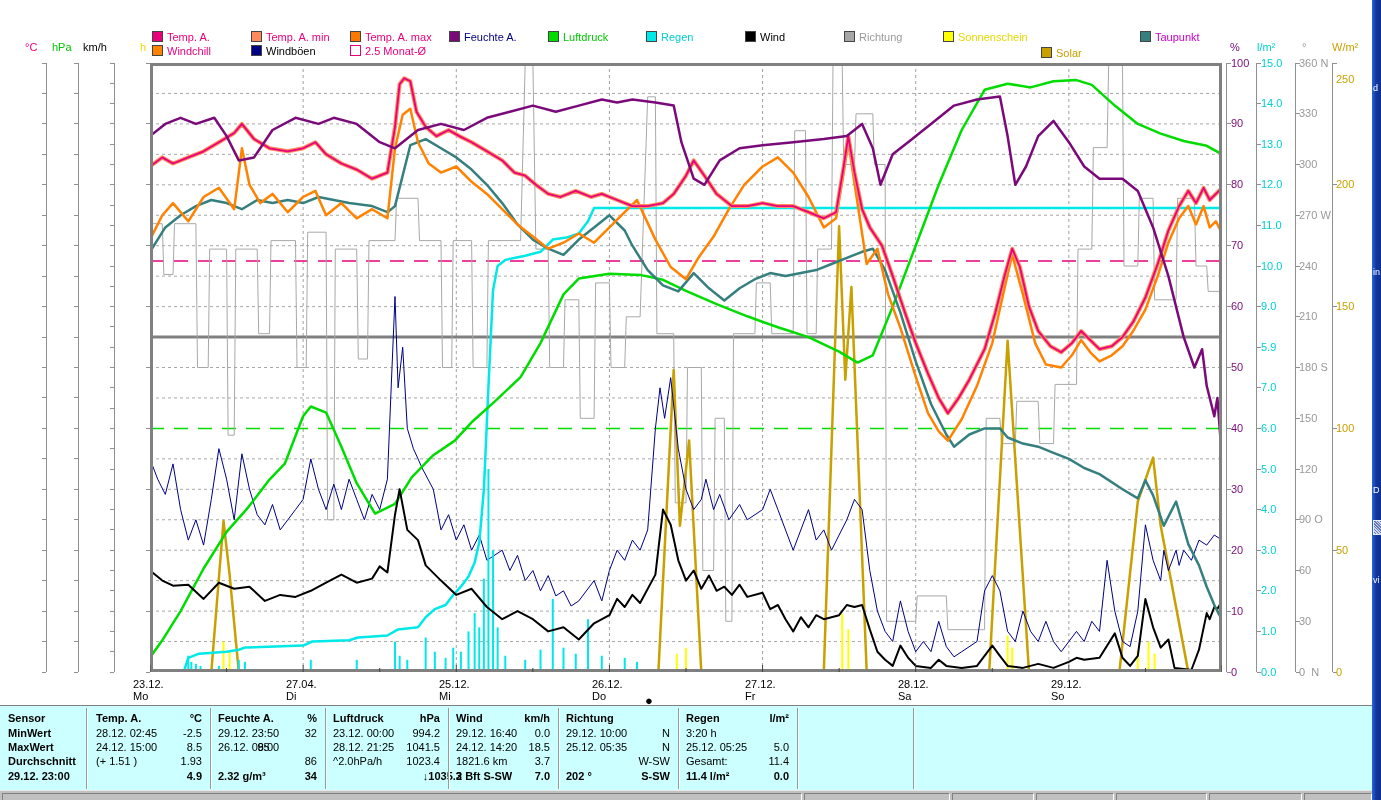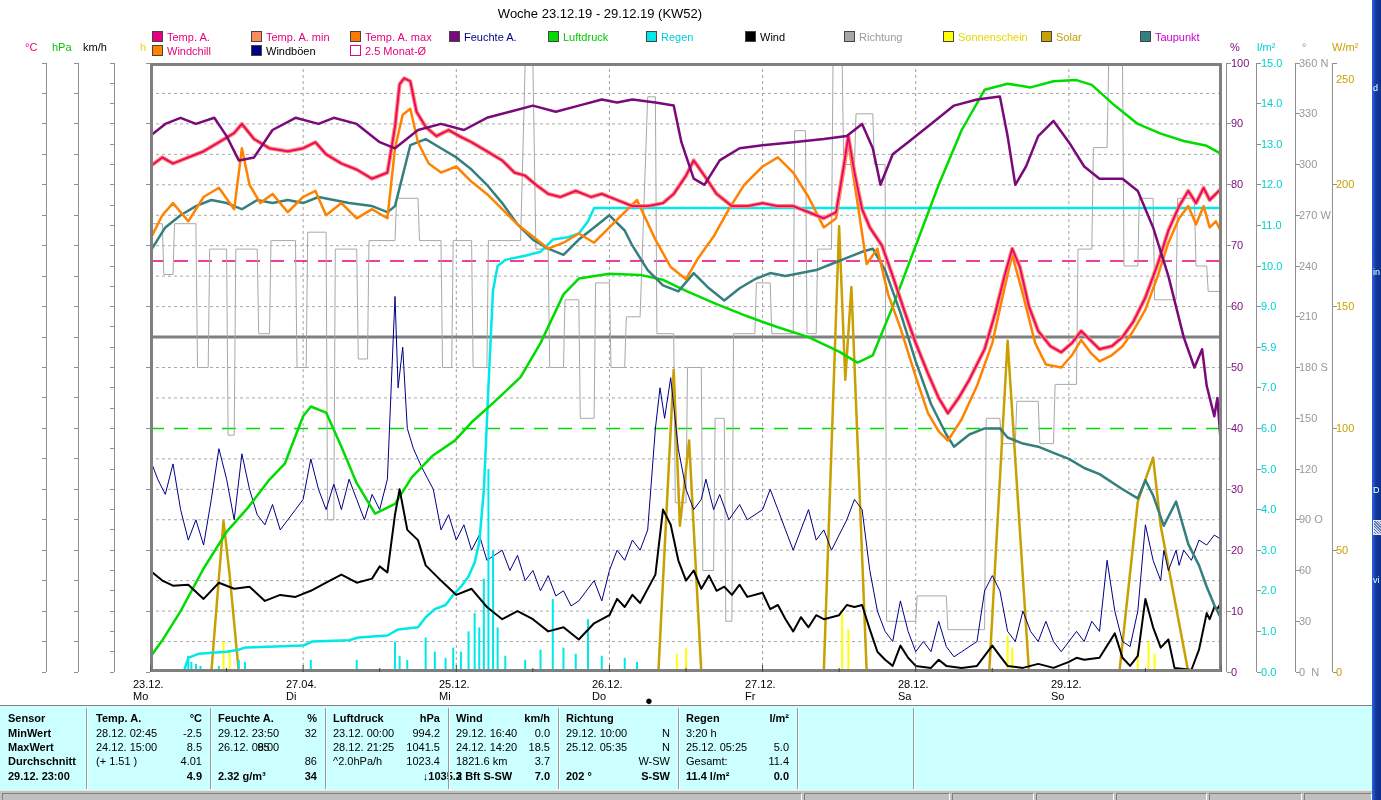--- a/index.html
+++ b/index.html
@@ -22,32 +22,31 @@
   #statusbar{left:0;top:790px;width:1372px;height:10px;background:#c0c0c0;border-top:1px solid #e8e8e8;}
   .seg{position:absolute;top:2px;height:12px;border:1px solid;border-color:#808080 #ffffff #ffffff #808080;background:#c0c0c0;}
   #desktop{left:1372px;top:0;width:9px;height:800px;background:linear-gradient(90deg,#2a64e0 0,#11379d 4px,#0d2f8e 9px);}
   .dfrag{position:absolute;left:1px;color:#fff;font-size:9px;line-height:9px;}
   .dicon{position:absolute;left:1px;width:7px;height:13px;background:repeating-linear-gradient(45deg,#cfd4e8 0,#cfd4e8 1px,#6478b4 1px,#6478b4 2px);border:1px solid #e8ecf8;}
 </style>
 </head>
 <body>
 
 <div id="screen">
-  <div class="abs" id="title">Woche 23.12.19 - 29.12.19 (KW52)</div>
   <div class="abs" id="legend">
       <div class="leg-item" style="left: 152px; top: 31px; position: absolute;"><div class="leg-sw" style="background: rgb(232, 0, 124);"></div><div class="leg-lb" style="display: inline-block; color: rgb(232, 0, 124);">Temp. A.</div></div>
       <div class="leg-item" style="left: 251px; top: 31px; position: absolute;"><div class="leg-sw" style="background: rgb(255, 138, 92);"></div><div class="leg-lb" style="display: inline-block; color: rgb(232, 0, 124);">Temp. A. min</div></div>
       <div class="leg-item" style="left: 350px; top: 31px; position: absolute;"><div class="leg-sw" style="background: rgb(255, 120, 0);"></div><div class="leg-lb" style="display: inline-block; color: rgb(232, 0, 124);">Temp. A. max</div></div>
       <div class="leg-item" style="left: 449px; top: 31px; position: absolute;"><div class="leg-sw" style="background: rgb(122, 10, 122);"></div><div class="leg-lb" style="display: inline-block; color: rgb(0, 0, 128);">Feuchte A.</div></div>
       <div class="leg-item" style="left: 548px; top: 31px; position: absolute;"><div class="leg-sw" style="background: rgb(0, 220, 0);"></div><div class="leg-lb" style="display: inline-block; color: rgb(0, 200, 0);">Luftdruck</div></div>
       <div class="leg-item" style="left: 646px; top: 31px; position: absolute;"><div class="leg-sw" style="background: rgb(0, 232, 232);"></div><div class="leg-lb" style="display: inline-block; color: rgb(0, 208, 208);">Regen</div></div>
       <div class="leg-item" style="left: 745px; top: 31px; position: absolute;"><div class="leg-sw" style="background: rgb(0, 0, 0);"></div><div class="leg-lb" style="display: inline-block; color: rgb(0, 0, 0);">Wind</div></div>
       <div class="leg-item" style="left: 844px; top: 31px; position: absolute;"><div class="leg-sw" style="background: rgb(166, 166, 166);"></div><div class="leg-lb" style="display: inline-block; color: rgb(154, 154, 154);">Richtung</div></div>
       <div class="leg-item" style="left: 943px; top: 31px; position: absolute;"><div class="leg-sw" style="background: rgb(255, 255, 0);"></div><div class="leg-lb" style="display: inline-block; color: rgb(230, 216, 0);">Sonnenschein</div></div>
-      <div class="leg-item" style="left: 1041px; top: 31px; position: absolute;"><div class="leg-sw" style="background: rgb(200, 160, 0);"></div><div class="leg-lb" style="display: inline-block; color: rgb(200, 160, 0);">Solar</div></div>
+      <div class="leg-item" style="left: 1041px; top: 31px; position: absolute;"><div class="leg-sw" style="background: rgb(200, 160, 0);"></div><div class="leg-lb" style="display: inline-block; color: rgb(200, 160, 0); margin-top: 16px;">Solar</div></div>
       <div class="leg-item" style="left: 1140px; top: 31px; position: absolute;"><div class="leg-sw" style="background: rgb(54, 127, 127);"></div><div class="leg-lb" style="display: inline-block; color: rgb(200, 0, 200);">Taupunkt</div></div>
       <div class="leg-item" style="left: 152px; top: 45px; position: absolute;"><div class="leg-sw" style="background: rgb(255, 130, 0);"></div><div class="leg-lb" style="display: inline-block; color: rgb(232, 0, 124);">Windchill</div></div>
       <div class="leg-item" style="left: 251px; top: 45px; position: absolute;"><div class="leg-sw" style="background: rgb(0, 0, 133);"></div><div class="leg-lb" style="display: inline-block; color: rgb(0, 0, 0);">Windböen</div></div>
       <div class="leg-item" style="left: 350px; top: 45px; position: absolute;"><div class="leg-sw" style="background: rgb(255, 255, 255); border-color: rgb(232, 0, 124);"></div><div class="leg-lb" style="display: inline-block; color: rgb(232, 0, 124);">2.5 Monat-Ø</div></div>
     </div>
   <div class="abs" id="axes">
       <div class="hdr" style="position: absolute; left: 25px; top: 41px; color: rgb(232, 0, 124);">°C</div>
       <div class="axis-line" style="position: absolute; left: 46px; top: 63px; height: 609px;"></div>
       <div class="stub" style="position: absolute; left: 42px; top: 62.5px; width: 4px;"></div>
       <div class="stub" style="position: absolute; left: 42px; top: 92.95px; width: 4px;"></div>
@@ -358,21 +357,21 @@
       <div class="tcell" style="left: 8px; top: 49px; font-weight: bold; text-align: right;">Durchschnitt</div>
       <div class="tcell" style="left: 8px; top: 64px; font-weight: bold;">29.12. 23:00</div>
       <div class="tdiv" style="left: 86px;"></div>
       <div class="tcell" style="left: 96px; top: 6px; font-weight: bold;">Temp. A.</div>
       <div class="tcell" style="left: 88px; top: 6px; width: 114px; text-align: right; font-weight: bold;">°C</div>
       <div class="tcell" style="left: 96px; top: 21px; font-weight: normal;">28.12. 02:45</div>
       <div class="tcell" style="left: 88px; top: 21px; width: 114px; text-align: right; font-weight: normal;">-2.5</div>
       <div class="tcell" style="left: 96px; top: 35px; font-weight: normal;">24.12. 15:00</div>
       <div class="tcell" style="left: 88px; top: 35px; width: 114px; text-align: right; font-weight: normal;">8.5</div>
       <div class="tcell" style="left: 96px; top: 49px; font-weight: normal;">(+ 1.51 )</div>
-      <div class="tcell" style="left: 88px; top: 49px; width: 114px; text-align: right; font-weight: normal;">4.01</div>
+      <div class="tcell" style="left: 88px; top: 49px; width: 114px; text-align: right; font-weight: normal;">1.93</div>
       <div class="tcell" style="left: 88px; top: 64px; width: 114px; text-align: right; font-weight: bold;">4.9</div>
       <div class="tdiv" style="left: 210px;"></div>
       <div class="tcell" style="left: 218px; top: 6px; font-weight: bold;">Feuchte A.</div>
       <div class="tcell" style="left: 210px; top: 6px; width: 107px; text-align: right; font-weight: bold;">%</div>
       <div class="tcell" style="left: 218px; top: 21px; font-weight: normal;">29.12. 23:50</div>
       <div class="tcell" style="left: 210px; top: 21px; width: 107px; text-align: right; font-weight: normal;">32</div>
       <div class="tcell" style="left: 218px; top: 35px; font-weight: normal;">26.12. 08:00</div>
       <div class="tcell" style="left: 210px; top: 35px; width: 107px; text-align: center; font-weight: normal;">95</div>
       <div class="tcell" style="left: 210px; top: 49px; width: 107px; text-align: right; font-weight: normal;">86</div>
       <div class="tcell" style="left: 218px; top: 64px; font-weight: bold;">2.32 g/m³</div>

